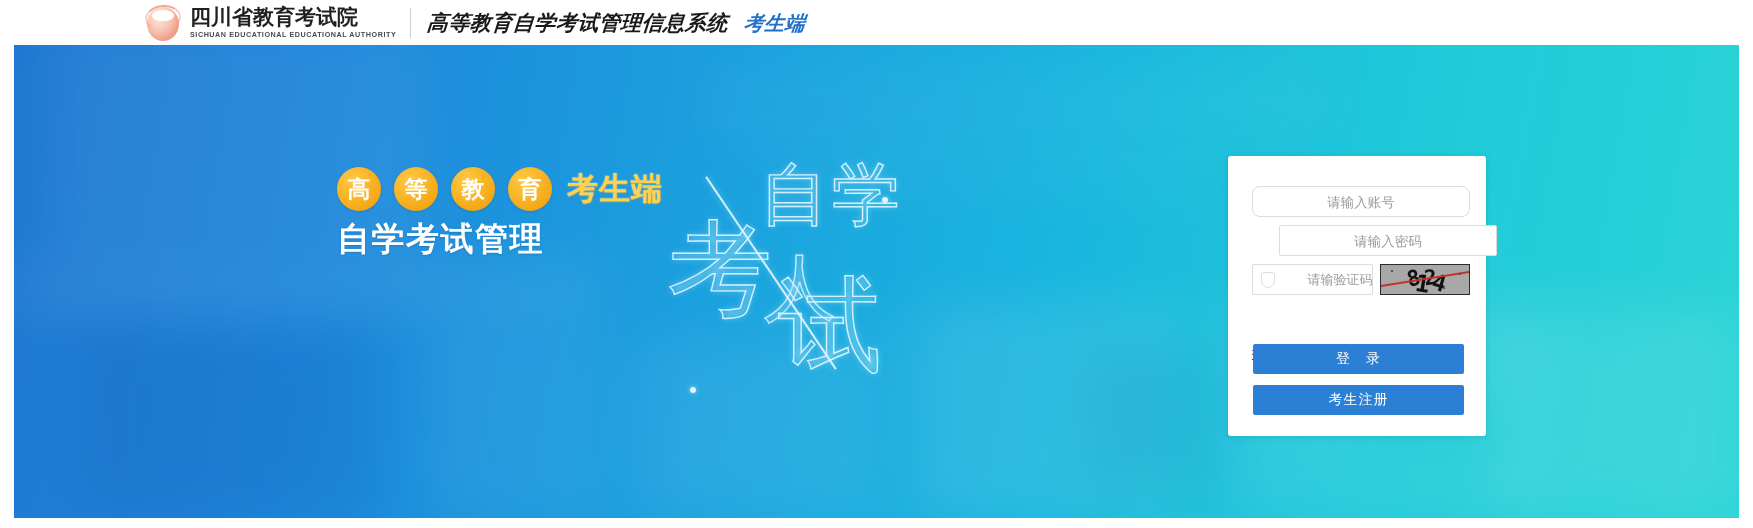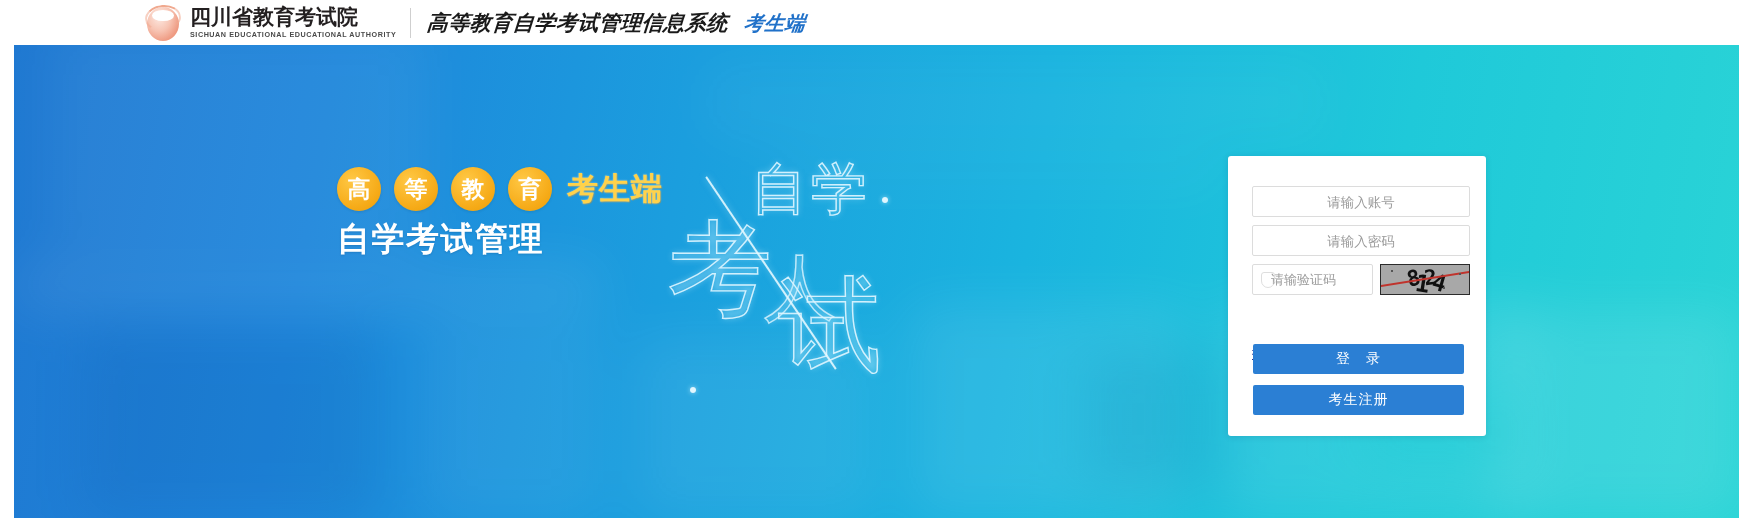--- a/index.html
+++ b/index.html
@@ -122,21 +122,21 @@
 
   
   .deco { position: absolute; left: 640px; top: 96px; width: 300px; height: 290px; }
   .deco span {
     position: absolute; color: transparent; font-weight: 300;
     -webkit-text-stroke: 1.4px rgba(222,245,255,.92);
     font-family: "DejaVu Sans", "Liberation Sans", sans-serif;
     text-shadow: 0 0 7px rgba(180,235,255,.45);
     line-height: 1;
   }
-  .deco .d-zixue { left: 97px; top: 20px;  font-size: 56px; letter-spacing: 4px; }
+  .deco .d-zixue { left: 106px; top: 20px;  font-size: 68px; letter-spacing: 4px; }
   .deco .d-kao   { left: 14px;  top: 76px;  font-size: 104px; }
   .deco .d-shi   { left: 124px; top: 132px; font-size: 104px; }
   .deco .d-ren   { left: 110px; top: 110px; font-size: 72px; opacity: .9; }
   .deco .slash {
     position: absolute; left: 14px; top: 12px; width: 2px; height: 232px;
     background: rgba(228,248,255,.9); transform: rotate(-34deg);
     transform-origin: 50% 50%; left: 116px; top: 16px;
     box-shadow: 0 0 6px rgba(190,240,255,.5);
   }
   .deco .dot-a, .deco .dot-b {
@@ -156,36 +156,36 @@
     position: absolute; left: 24px; width: 218px; height: 31px;
     border: 1px solid #dcdcdc; background: #fff; border-radius: 2px;
     display: flex; align-items: center; justify-content: center;
   }
   .field input {
     border: 0; outline: 0; width: 100%; height: 100%;
     font-size: 13.5px; color: #333; text-align: center; background: transparent;
     font-family: "DejaVu Sans", "Liberation Sans", sans-serif;
   }
   .field input::placeholder { color: #9b9b9b; opacity: 1; }
-  #f-account { top: 30px; }
-  #f-password { top: 69px; }
+  #f-account { top: 30px; border-radius: 8px; }
+  #f-password { top: 69px; margin-left: 27px; }
 
   .captcha-row { position: absolute; left: 24px; top: 108px; width: 218px; height: 31px; display: flex; }
   .captcha-input-wrap {
     position: relative; width: 122px; height: 31px;
     border: 1px solid #dcdcdc; background: #fff; border-radius: 2px;
     display: flex; align-items: center;
   }
   .captcha-input-wrap .shield-ico {
     position: absolute; left: 8px; top: 7px; width: 14px; height: 16px;
     border: 1.3px solid #d8d8d8; border-radius: 3px 3px 7px 7px; opacity: .85;
   }
   .captcha-input-wrap input {
     border: 0; outline: 0; width: 100%; height: 100%; padding-left: 18px;
-    font-size: 13px; color: #7f1d1d; text-align: left; background: transparent;
+    font-size: 13px; color: #7f1d1d; text-align: right; background: transparent;
     font-family: "DejaVu Sans", "Liberation Sans", sans-serif;
   }
   .captcha-input-wrap input::placeholder { color: #9b9b9b; opacity: 1; }
 
   .captcha-img {
     position: relative; margin-left: 7px; width: 90px; height: 31px;
     background: #a8a8a8; border: 1px solid #2b2b2b; overflow: hidden; cursor: pointer;
   }
   .captcha-img .code {
     position: absolute; left: 0; right: 0; top: 50%; transform: translateY(-50%);

